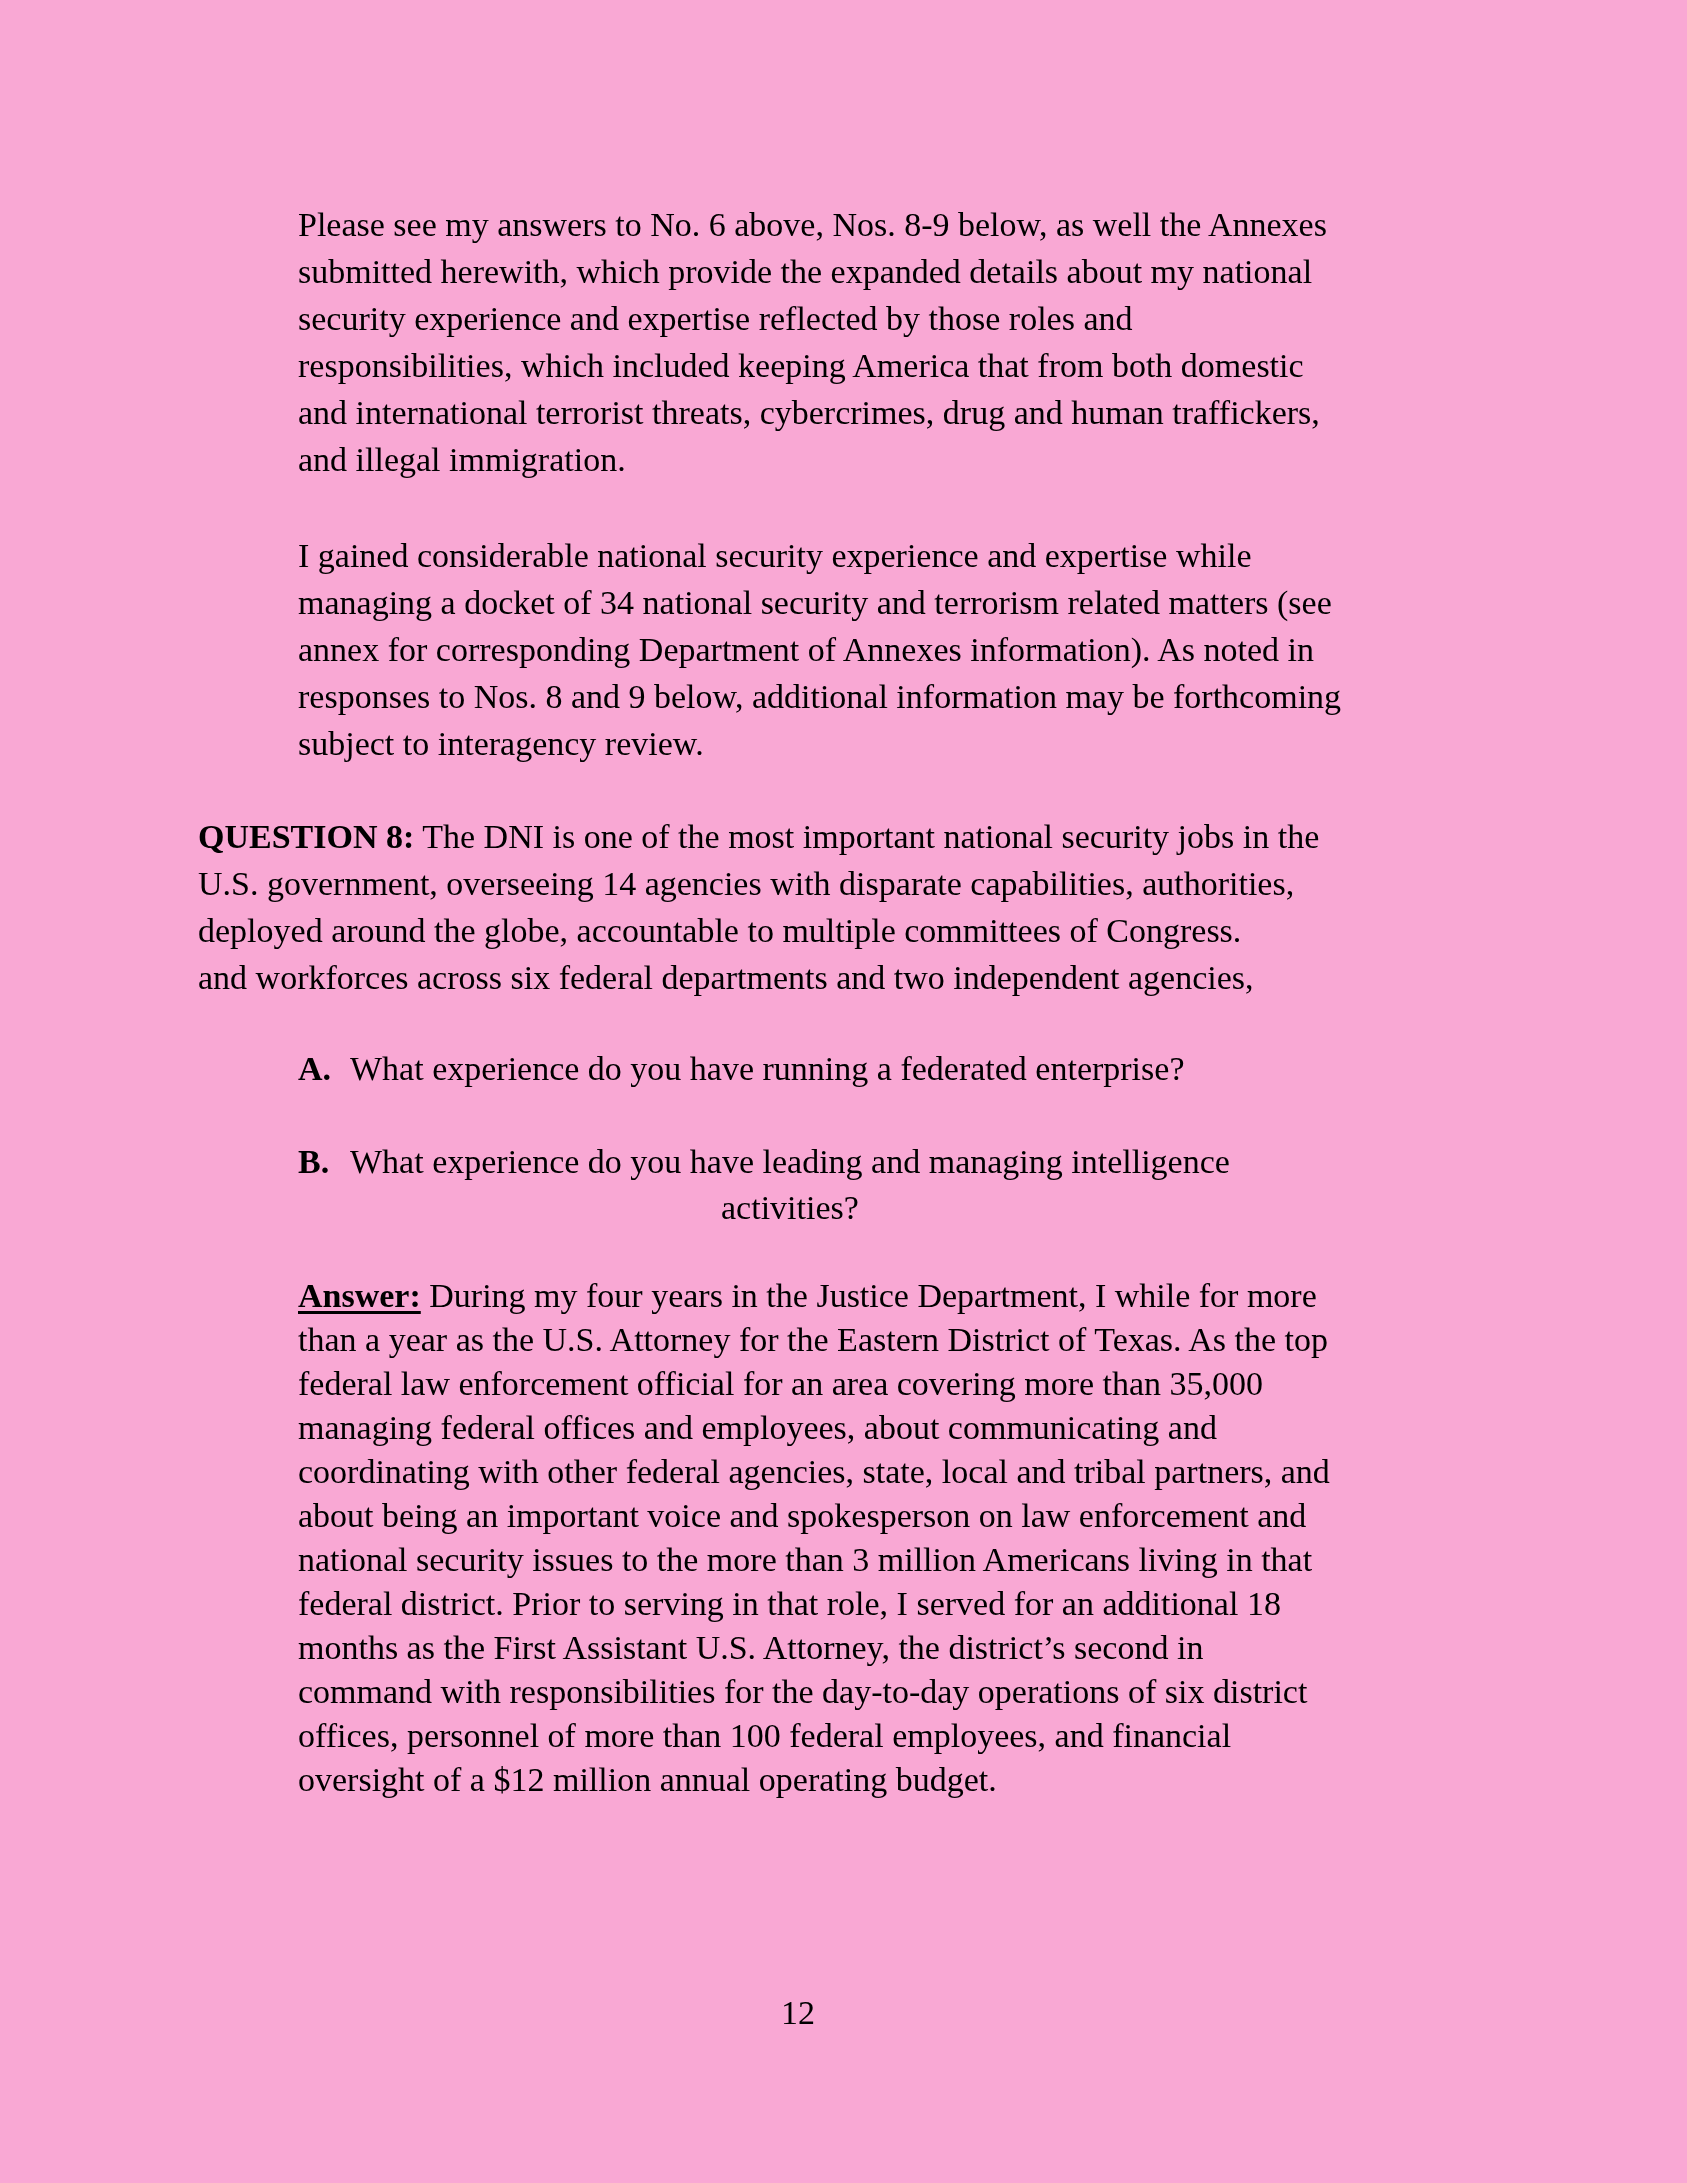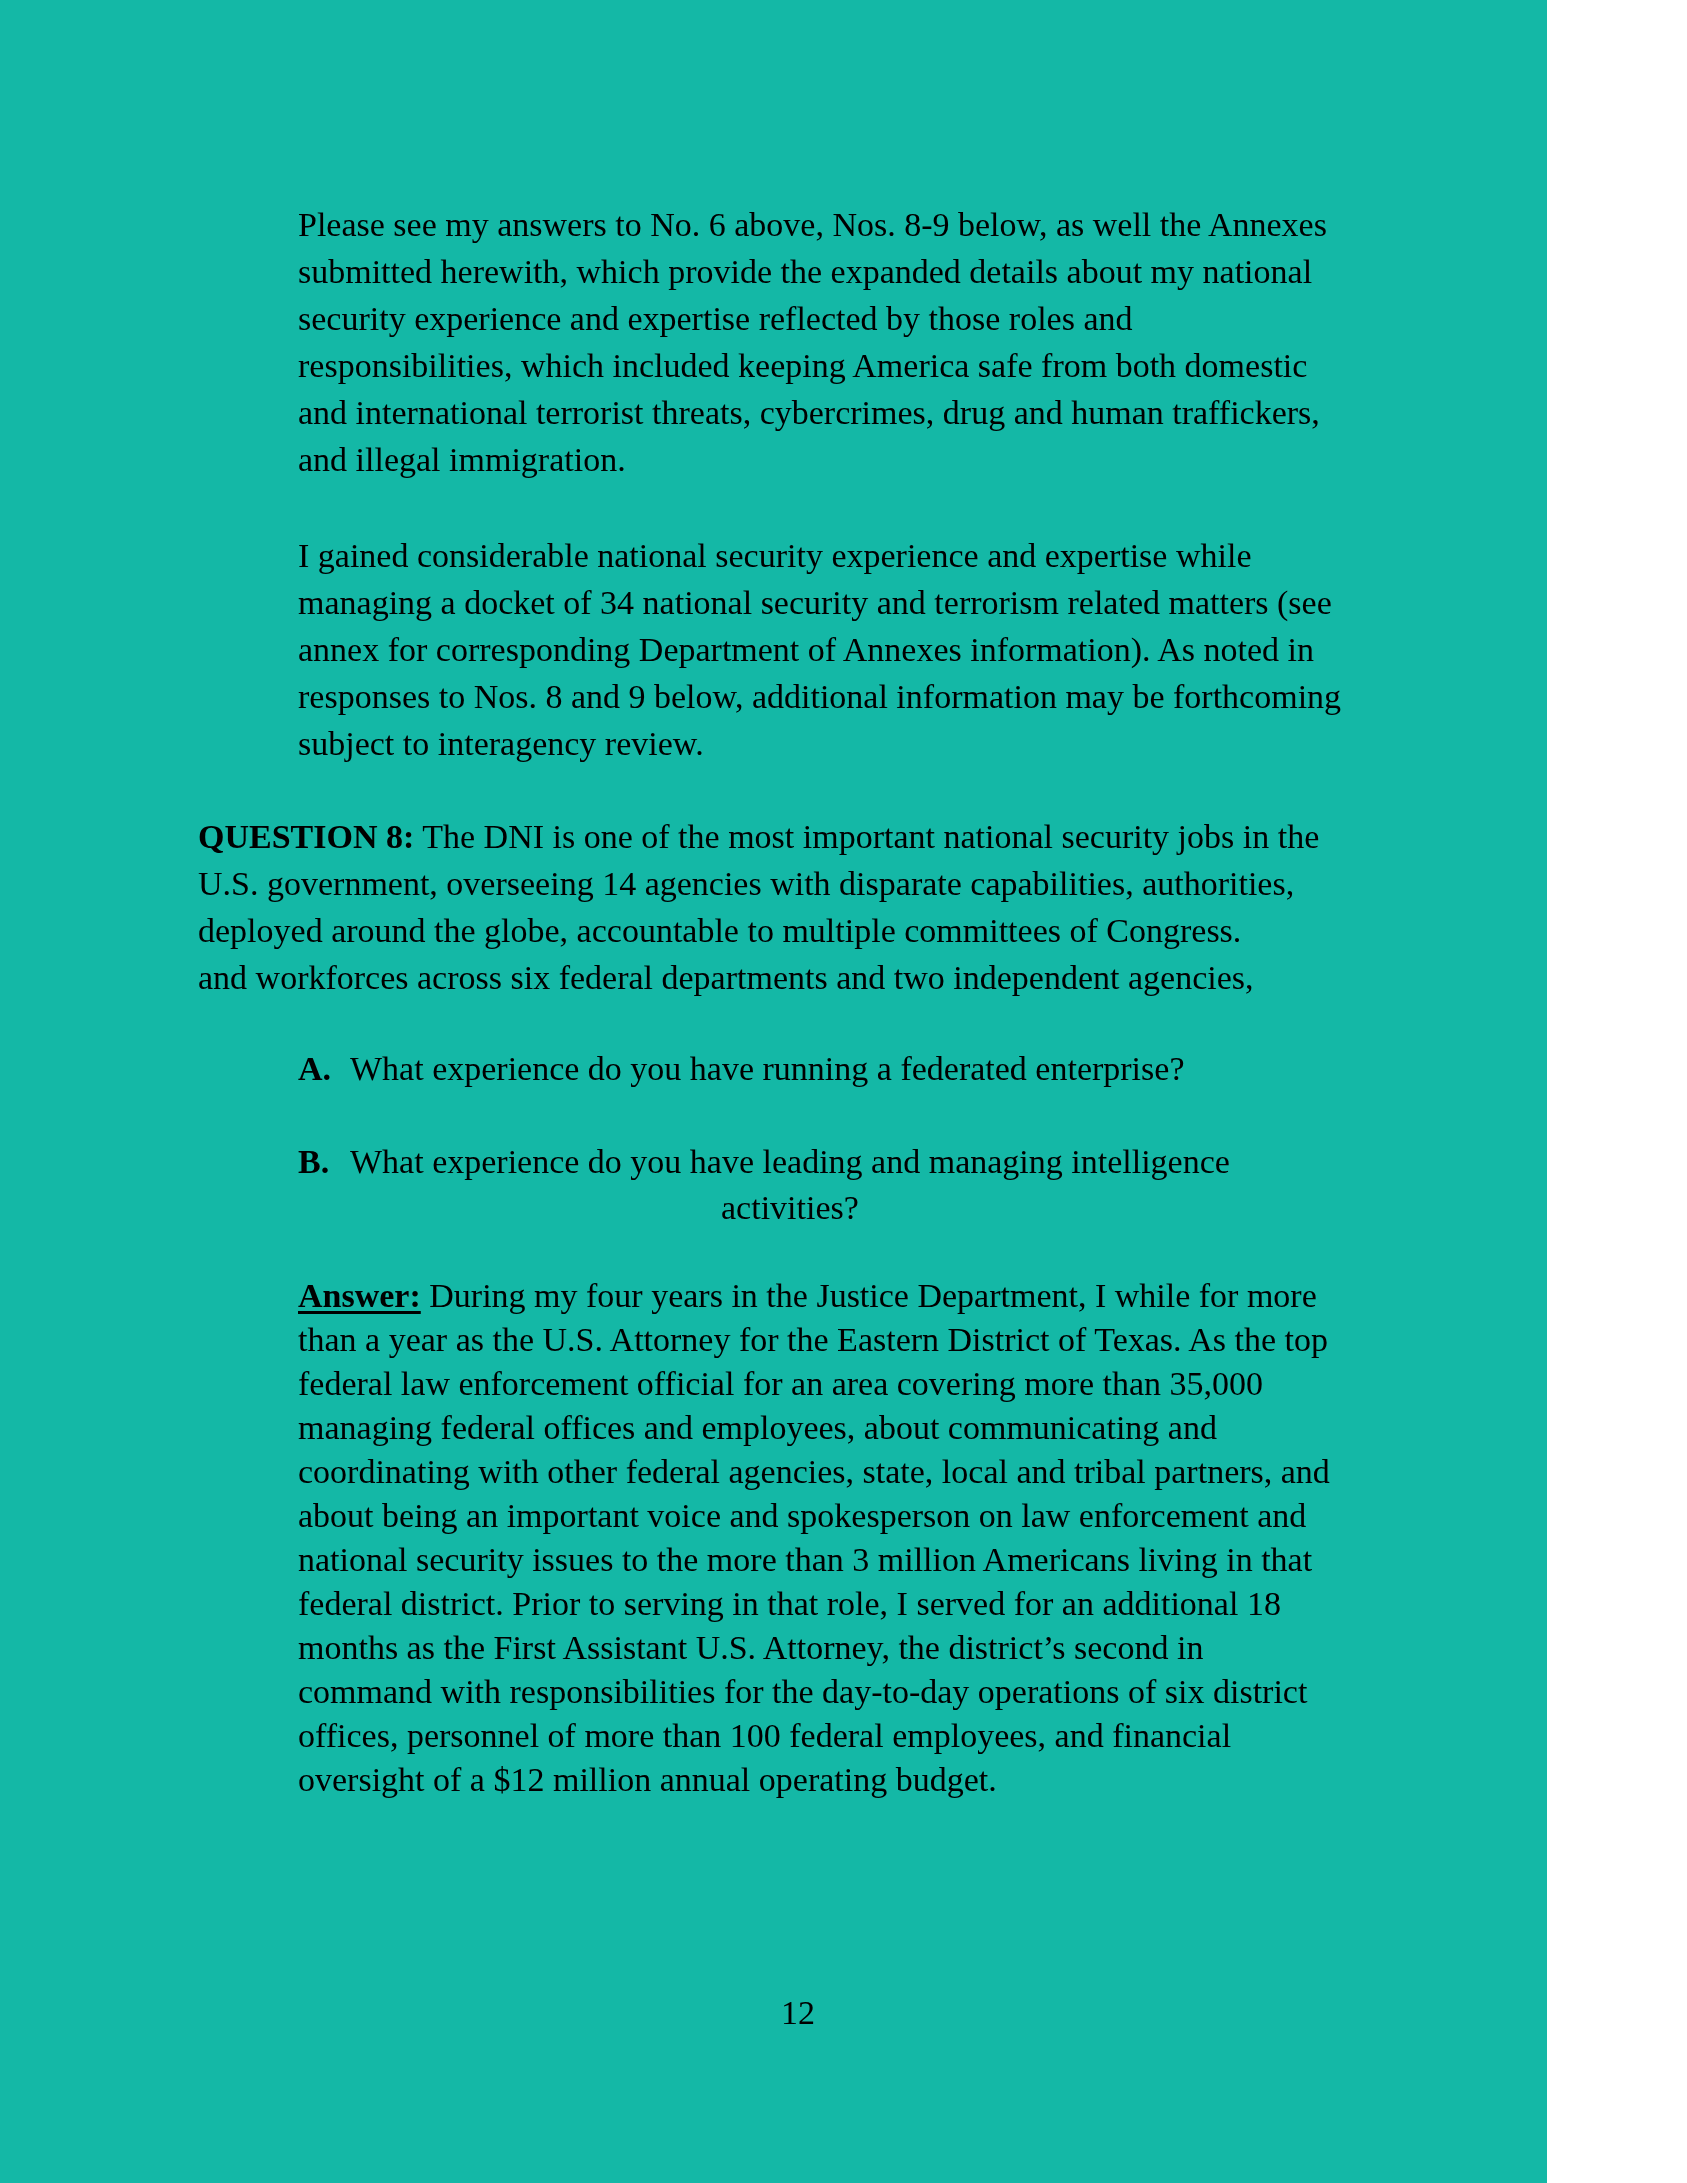--- a/index.html
+++ b/index.html
@@ -12,23 +12,23 @@
     height: 2183px;
     position: relative;
     overflow: hidden;
     font-family: "Liberation Serif", "DejaVu Serif", serif;
     font-size: 34px;
     color: #000000;
   }
   .page {
     position: absolute;
     left: 0; top: 0;
-    width: 1547px;
+    width: 1687px;
     height: 2183px;
-    background: #14b8a6;
+    background: #f9a8d4;
   }
   .block {
     position: absolute;
     margin: 0;
     white-space: nowrap;
   }
   .line {
     display: block;
     white-space: pre;
   }
@@ -65,21 +65,21 @@
 </style>
 </head>
 <body>
 
 <div class="page">
 
   <div id="p1" class="block">
     <span class="line">Please see my answers to No. 6 above, Nos. 8-9 below, as well the Annexes</span>
     <span class="line">submitted herewith, which provide the expanded details about my national</span>
     <span class="line">security experience and expertise reflected by those roles and</span>
-    <span class="line">responsibilities, which included keeping America safe from both domestic</span>
+    <span class="line">responsibilities, which included keeping America that from both domestic</span>
     <span class="line">and international terrorist threats, cybercrimes, drug and human traffickers,</span>
     <span class="line">and illegal immigration.</span>
   </div>
 
   <div id="p2" class="block">
     <span class="line">I gained considerable national security experience and expertise while</span>
     <span class="line">managing a docket of 34 national security and terrorism related matters (see</span>
     <span class="line">annex for corresponding Department of Annexes information). As noted in</span>
     <span class="line">responses to Nos. 8 and 9 below, additional information may be forthcoming</span>
     <span class="line">subject to interagency review.</span>

